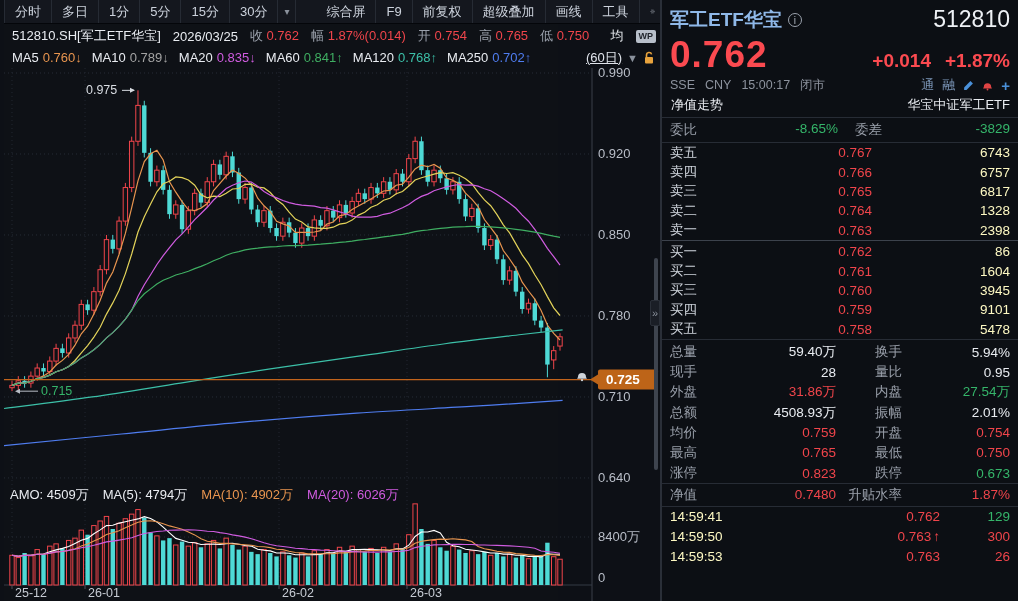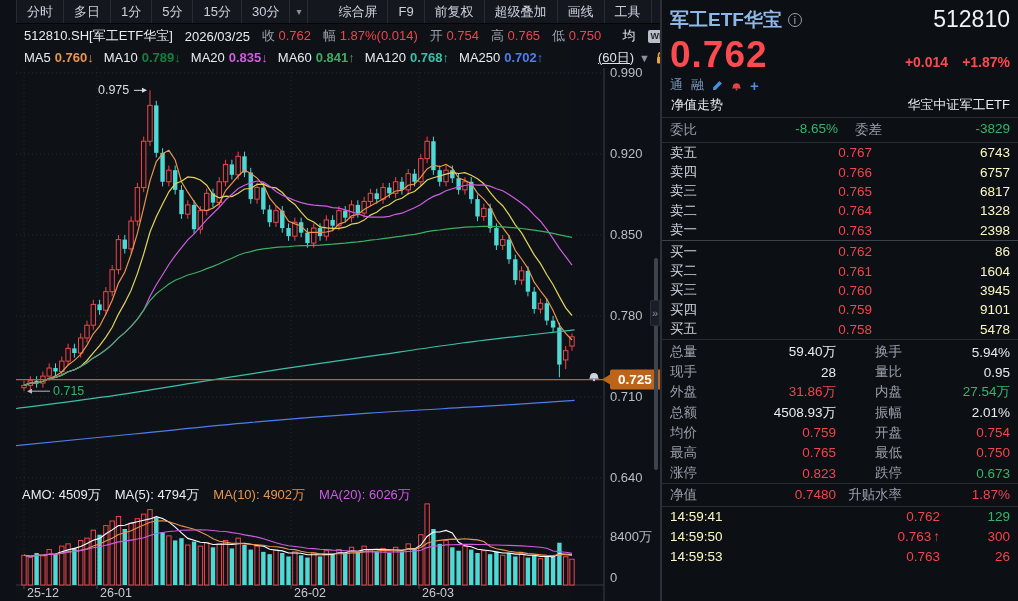--- a/index.html
+++ b/index.html
@@ -1,41 +1,41 @@
 <!DOCTYPE html>
 <html><head>
 <meta charset="utf-8">
 <style>
   * { margin:0; padding:0; box-sizing:border-box; }
   html,body { background:#07090c; }
   body { font-family:"Liberation Sans", sans-serif; }
   #app { position:relative; width:1018px; height:601px; background:#0d1016; color:#dde1e8; overflow:hidden; }
 
   
-  #left { position:absolute; left:16px; top:0; width:554px; height:601px; background:#0e1116;padding-left:16px; }
+  #left { position:absolute; left:4px; top:0; width:554px; height:601px; background:#0e1116;padding-left:16px; }
 
   #toolbar { position:absolute; left:0; top:0; width:660px; height:24px; background:#14171e;
              border-bottom:1px solid #04060a; display:flex; align-items:stretch; font-size:13px; color:#ccd2dc; }
   .tb-item { display:flex; align-items:center; padding:0 10px; border-right:1px solid #262b34; cursor:pointer; white-space:nowrap; }
   .tb-item:first-child { border-left:1px solid #262b34; }
   .tb-caret { padding:0 6px; color:#8a919c; font-size:10px; }
   .tb-spacer { flex:1; border-right:none; }
   .tb-icon { width:26px; justify-content:center; color:#aab1bc; }
   .q-circle { display:inline-flex; width:13px; height:13px; border:1px solid #9aa1ac; border-radius:50%;
               align-items:center; justify-content:center; font-size:9px; color:#aab1bc; }
 
   #inforow { position:absolute; left:0; top:25px; width:660px; height:22px; display:flex; align-items:center;
              gap:12px; padding:0 8px; font-size:13px; white-space:nowrap; }
   #marow  { position:absolute; left:0; top:47px; width:660px; height:21px; display:flex; align-items:center;
             gap:10px; padding:0 8px; font-size:13px; white-space:nowrap; }
   .lbl { color:#9aa0ab; }
   .red { color:#f0454b; }
   .grn { color:#35b56a; }
   .wht { color:#e9ecf1; }
-  .ma-item span.val { margin-left:4px;font-weight:bold; }
+  .ma-item span.val { margin-left:4px; }
   #ma-period { margin-left:auto; display:flex; align-items:center; gap:5px; color:#dfe3ea; }
   #ma-period .period-text { text-decoration:underline; cursor:pointer; }
   .tri-down { color:#8a919c; font-size:11px; }
   .wp-badge { display:inline-block; background:#b8bfca; color:#23272f; font-size:9px; font-weight:bold;
               padding:1px 3px; border-radius:2px; line-height:11px; }
 
   #chart-wrap { position:absolute; left:0; top:68px; width:660px; height:533px; }
   #amo-row { position:absolute; left:6px; top:486px; font-size:13px; white-space:nowrap; z-index:3; }
   #amo-row span { margin-right:14px; }
 
@@ -46,21 +46,21 @@
 
   
   #panel { position:absolute; left:660px; top:0; width:358px; height:601px; background:#0c0f14; border-left:2px solid #2a2f38; }
   #p-titlerow { display:flex; align-items:flex-end; justify-content:space-between; padding:6px 8px 0 8px; }
   #p-title { color:#8fb8e8; font-size:19px; font-weight:bold; display:flex; align-items:center; gap:6px; }
   .i-circle { display:inline-flex; width:14px; height:14px; border:1px solid #9aa1ac; border-radius:50%;
               align-items:center; justify-content:center; font-size:10px; color:#aab1bc; font-weight:normal; }
   #p-code { color:#eef1f5; font-size:23px; }
   #p-pricerow { display:flex; align-items:baseline; justify-content:space-between; padding:0 8px; margin-top:1px; }
   #p-price { color:#fb4a50; font-size:37px; font-weight:bold; letter-spacing:1px; }
-  #p-change { color:#fb4a50; font-size:14px; font-weight:bold; display:flex; gap:14px; }
+  #p-change { color:#fb4a50; font-size:19px; font-weight:bold; display:flex; gap:14px; }
   #p-sserow { display:flex; align-items:center; justify-content:space-between; padding:0 8px; height:18px;
               font-size:12.5px; color:#8d939e; }
   #p-sserow .left > span { margin-right:10px; }
   .mini-icons { display:flex; align-items:center; gap:8px; }
   .badge-txt { color:#7c96b8; font-size:13px; }
   .plus-ic { color:#4a90d9; font-weight:bold; font-size:15px; }
   #p-navrow { display:flex; justify-content:space-between; padding:2px 8px 3px 9px; font-size:13px; color:#e9ecf1;
               border-bottom:1px solid #272c35; }
   #p-weibirow { display:grid; grid-template-columns:40px 1fr 44px 1fr; padding:3px 8px; font-size:13.5px;
                 border-bottom:1px solid #272c35; }
@@ -130,21 +130,21 @@
       <span><span class="lbl">幅</span> <span class="red">1.87%(0.014)</span></span>
       <span><span class="lbl">开</span> <span class="red">0.754</span></span>
       <span><span class="lbl">高</span> <span class="red">0.765</span></span>
       <span><span class="lbl">低</span> <span class="red">0.750</span></span>
       <span style="margin-left:auto" class="wht">均</span>
       <span class="wp-badge">WP</span>
     </div>
 
     <div id="marow">
       <span class="ma-item"><span class="wht">MA5</span><span class="val" style="color: rgb(232, 149, 79);">0.760↓</span></span>
-        <span class="ma-item"><span class="wht">MA10</span><span class="val" style="color: #15803d;">0.789↓</span></span>
+        <span class="ma-item"><span class="wht">MA10</span><span class="val" style="color: #a3a3a3;">0.789↓</span></span>
         <span class="ma-item"><span class="wht">MA20</span><span class="val" style="color: rgb(208, 92, 224);">0.835↓</span></span>
         <span class="ma-item"><span class="wht">MA60</span><span class="val" style="color: rgb(63, 174, 98);">0.841↑</span></span>
         <span class="ma-item"><span class="wht">MA120</span><span class="val" style="color: rgb(60, 192, 168);">0.768↑</span></span>
         <span class="ma-item"><span class="wht">MA250</span><span class="val" style="color: rgb(79, 125, 240);">0.702↑</span></span>
       <span id="ma-period">
         <span class="period-text">(60日)</span>
         <span class="tri-down">▼</span>
         <svg width="13" height="14" viewBox="0 0 13 14">
           <path d="M3.5 6 V4.2 A2.6 2.6 0 0 1 8.6 3.4" fill="none" stroke="#e8a33d" stroke-width="1.6"></path>
           <rect x="2" y="6" width="8" height="6.5" rx="1" fill="#e8a33d"></rect>
@@ -506,20 +506,23 @@
 
     <div id="p-pricerow">
       <span id="p-price">0.762</span>
       <span id="p-change">
         <span>+0.014</span>
         <span>+1.87%</span>
       </span>
     </div>
 
     <div id="p-sserow">
+      <span class="left">
+        <span>SSE</span><span>CNY</span><span>15:00:17</span><span>闭市</span>
+      </span>
       <span class="mini-icons">
         <span class="badge-txt">通</span>
         <span class="badge-txt">融</span>
         <svg width="11" height="11" viewBox="0 0 10 10">
           <path d="M1 9 L3.2 9 L9 3.2 L6.8 1 L1 6.8 Z" fill="#4a90d9"></path>
         </svg>
         <svg width="11" height="12" viewBox="0 0 12 12">
           <path d="M2 8.2 a4 4 0 0 1 8 0 l0.9 1.6 h-9.8 Z" fill="#e04444"></path>
           <circle cx="6" cy="10.9" r="1" fill="#e04444"></circle>
         </svg>

